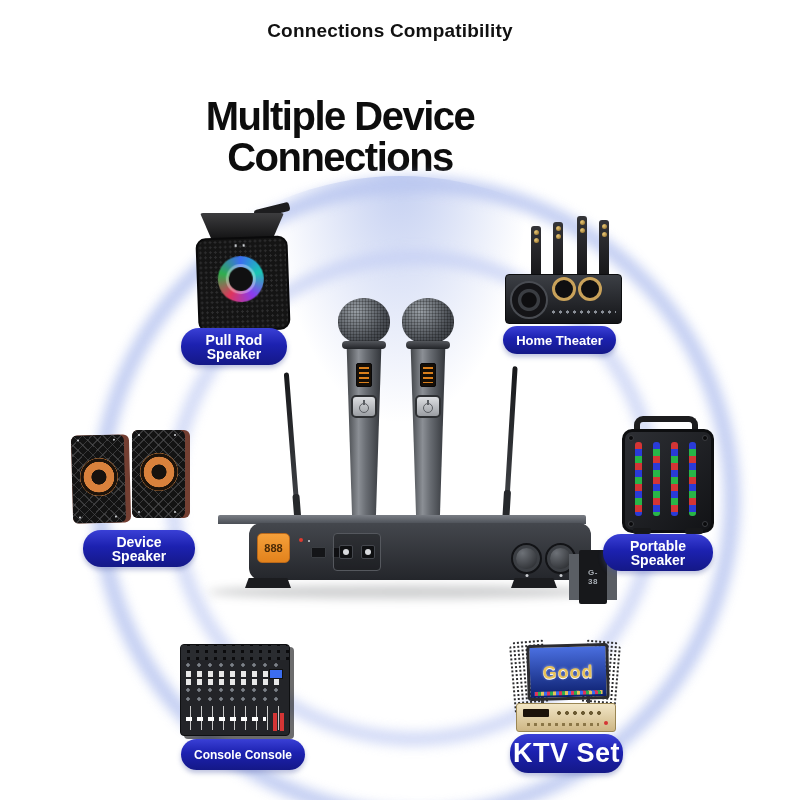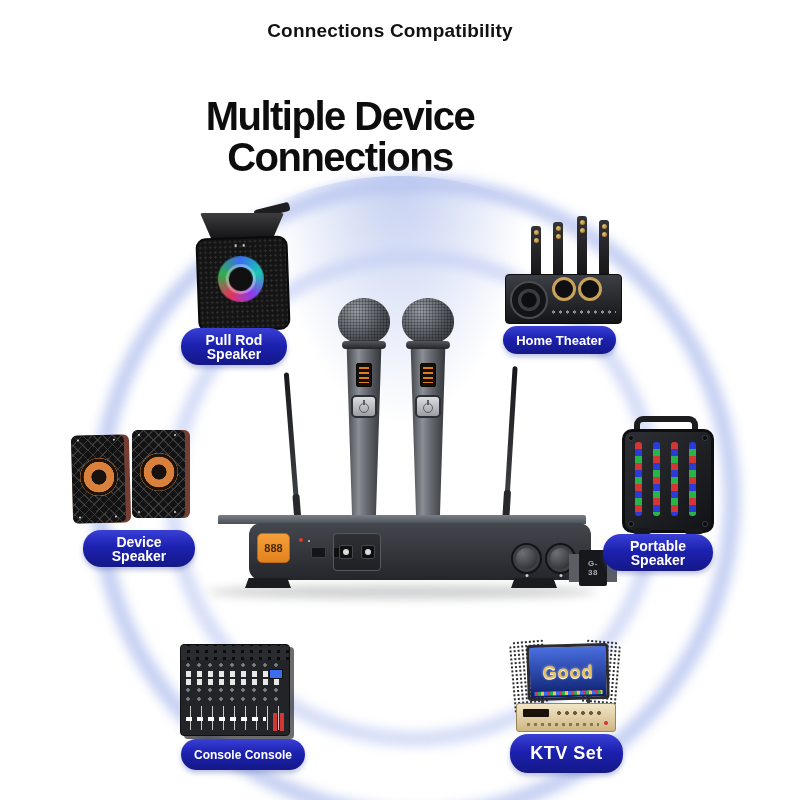--- a/index.html
+++ b/index.html
@@ -24,21 +24,21 @@
   .pill{background:linear-gradient(180deg,#3a40d6 0%,#1c21b0 45%,#141887 100%);
         border-radius:18px;color:#fff;font-weight:700;text-align:center;
         display:flex;flex-direction:column;justify-content:center;align-items:center;
         box-shadow:0 3px 5px rgba(70,84,160,.35);z-index:6;}
   .pill span{display:block;}
   .pill-pullrod {left:181px;top:328px;width:106px;height:37px;font-size:14px;line-height:14px;}
   .pill-hometh  {left:503px;top:326px;width:113px;height:28px;font-size:13px;}
   .pill-desktop {left:83px; top:530px;width:112px;height:37px;font-size:14px;line-height:14px;}
   .pill-portable{left:603px;top:534px;width:110px;height:37px;font-size:14px;line-height:14px;}
   .pill-mixing  {left:181px;top:739px;width:124px;height:31px;font-size:12px;}
-  .pill-ktv     {left:510px;top:734px;width:113px;height:39px;font-size:18px;letter-spacing:.5px;}
+  .pill-ktv     {left:510px;top:734px;width:113px;height:39px;font-size:27px;letter-spacing:.5px;}
 
   
   .antenna{width:5px;background:linear-gradient(180deg,#17181a,#45484d);border-radius:3px;z-index:1;
            transform-origin:bottom center;}
   .antenna::after{content:'';position:absolute;bottom:0;left:-1px;width:7px;height:34px;
                   background:#26282b;border-radius:3px;}
   .ant-left {left:296px;top:372px;height:156px;transform:rotate(-4.5deg);}
   .ant-right{left:503px;top:366px;height:158px;transform:rotate(3.5deg);}
 
   
@@ -93,21 +93,21 @@
   .rx-freq::before{content:'';display:block;height:5px;margin-bottom:2px;
               background:repeating-linear-gradient(90deg,#f08c1e 0 4px, transparent 4px 7px);opacity:.75;}
   .knob{width:27px;height:27px;border-radius:50%;border:2px solid #121316;
         background:radial-gradient(circle at 35% 30%, #6d7177, #2c2e32 72%);
         box-shadow:inset 0 0 0 3px #3c3f44;}
   .knob::after{content:'';position:absolute;left:50%;bottom:-5px;width:3px;height:3px;border-radius:50%;
         background:#caccd0;transform:translateX(-50%);}
   .k1{left:262px;top:20px;}
   .k2{left:296px;top:20px;}
   .rx-model{left:330px;top:27px;background:#17181b;color:#a9aeb5;font-size:8px;font-weight:700;
-            padding:9px 9px;border-radius:2px;letter-spacing:.5px;
+            padding:18px 9px;border-radius:2px;letter-spacing:.5px;
             box-shadow:-14px 0 0 -4px #5a5e64, 14px 0 0 -4px #5a5e64;}
   .rx-foot{top:63px;width:46px;height:10px;background:#1b1c1f;
            clip-path:polygon(8% 0,92% 0,100% 100%,0 100%);}
   .f1{left:32px;} .f2{left:298px;}
 
   
   .prs{left:192px;top:206px;width:100px;height:124px;z-index:5;}
   .prs-handle{right:2px;top:0;width:36px;height:9px;background:#1d1d1f;border-radius:3px;transform:rotate(-14deg);}
   .prs-horn{top:7px;left:8px;width:84px;height:27px;background:linear-gradient(180deg,#3d3d3f,#121213);
             clip-path:polygon(0 0,100% 0,86% 100%,14% 100%);border-radius:3px;}

